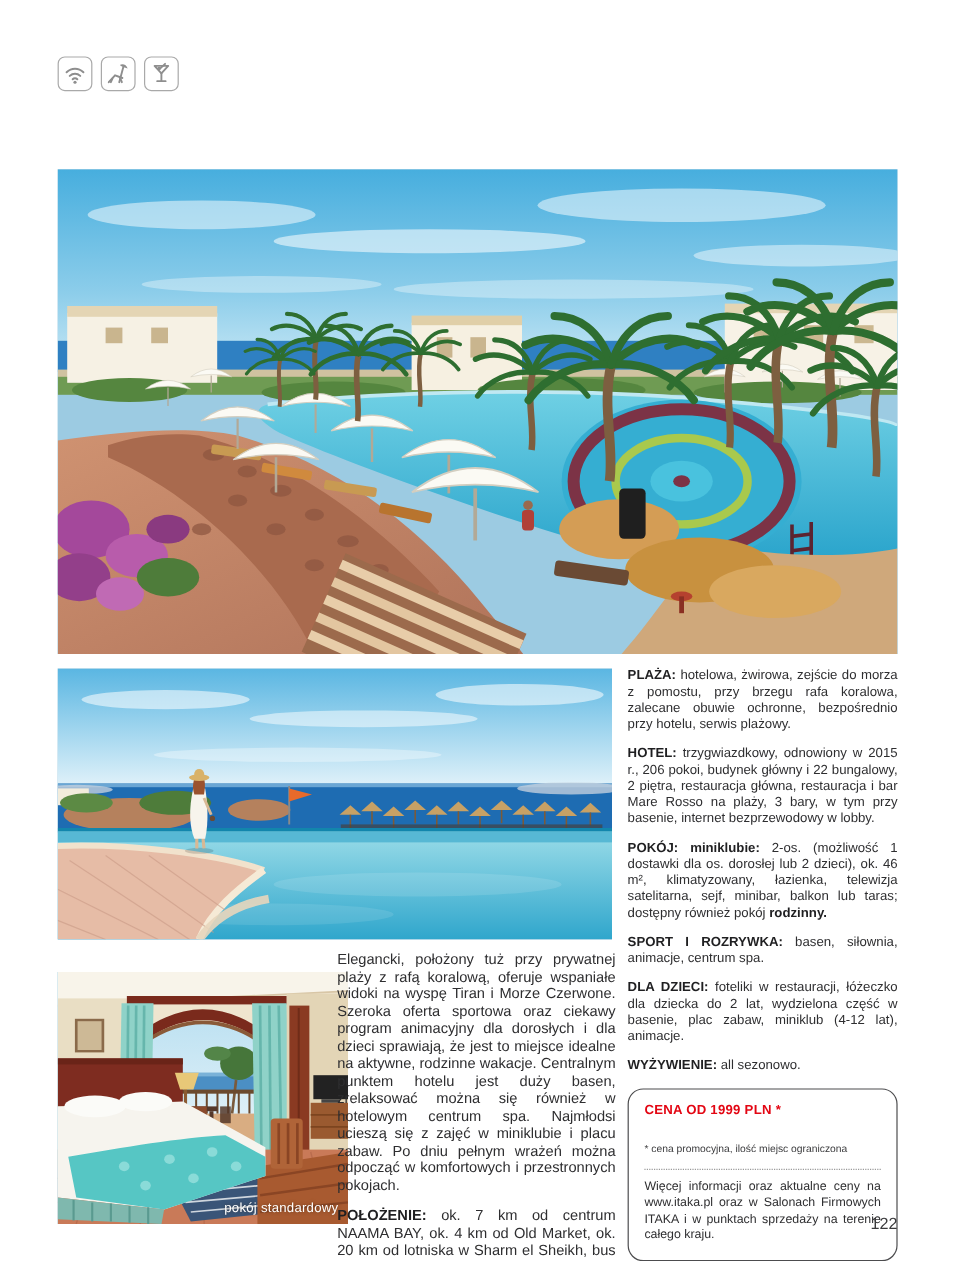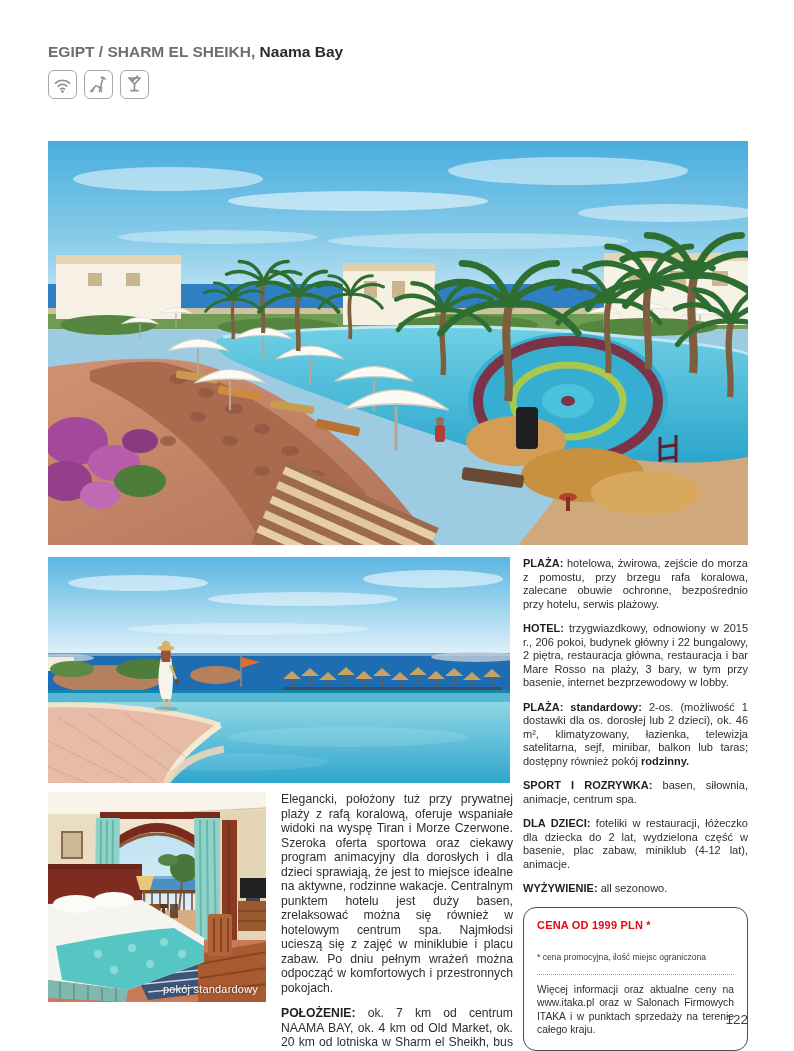--- a/index.html
+++ b/index.html
@@ -21,21 +21,21 @@
   .amenities{display:flex;gap:7px;margin-top:9px;}
   .amenity{width:27px;height:27px;border:1.6px solid #a9a9a9;border-radius:6px;
            display:flex;align-items:center;justify-content:center;background:#fff;}
   .amenity svg{display:block;}
 
   
   .photo{position:absolute;overflow:hidden;background:#9ccbe2;}
   .photo svg{display:block;width:100%;height:100%;}
   .photo-main{left:48px;top:141px;width:700px;height:404px;}
   .photo-mid{left:48px;top:557px;width:462px;height:226px;}
-  .photo-room{left:48px;top:792px;width:218px;height:210px;}
+  .photo-room{left:48px;top:810px;width:242px;height:210px;}
   .room-caption{position:absolute;right:8px;bottom:7px;color:#fff;font-size:11px;
                 text-shadow:0 0 3px rgba(60,40,20,.55);letter-spacing:.2px;}
 
   
   .desc-col{position:absolute;left:281px;top:792px;width:232px;
             font-size:12.2px;line-height:14.5px;text-align:justify;color:#2e2e30;}
   .desc-col p{margin:0;}
   .desc-col .location{margin-top:11px;}
   b.lbl{color:#1f1f21;}
 
@@ -56,24 +56,20 @@
               color:#4a4a4c;text-align:left;width:225px;}
 
   .page-number{position:absolute;right:46px;top:1012px;font-size:13.5px;color:#3a3a3c;}
 </style>
 </head>
 <body>
 
 <div class="page">
 
   <div class="header">
-    <div class="subtitle">
-      <span class="loc-main">EGIPT / SHARM EL SHEIKH,</span>
-      <span class="loc-area">Naama Bay</span>
-    </div>
     <div class="amenities">
       <span class="amenity">
         <svg width="21" height="21" viewBox="0 0 24 24" fill="none" stroke="#8e8e8e" stroke-width="1.9" stroke-linecap="round">
           <path d="M4 10.5 C8.6 6 15.4 6 20 10.5"></path>
           <path d="M7 14 C9.9 11.2 14.1 11.2 17 14"></path>
           <path d="M9.8 17.2 C11 16 13 16 14.2 17.2"></path>
           <circle cx="12" cy="20" r="1.5" fill="#8e8e8e" stroke="none"></circle>
         </svg>
       </span>
       <span class="amenity">
@@ -493,21 +489,21 @@
   </div>
 
   <div class="desc-col">
     <p>Elegancki, położony tuż przy prywatnej plaży z rafą koralową, oferuje wspaniałe widoki na wyspę Tiran i Morze Czerwone. Szeroka oferta sportowa oraz ciekawy program animacyjny dla dorosłych i dla dzieci sprawiają, że jest to miejsce idealne na aktywne, rodzinne wakacje. Centralnym punktem hotelu jest duży basen, zrelaksować można się również w hotelowym centrum spa. Najmłodsi ucieszą się z zajęć w miniklubie i placu zabaw. Po dniu pełnym wrażeń można odpocząć w komfortowych i przestronnych pokojach.</p>
     <p class="location"><b class="lbl">POŁOŻENIE:</b> <span>ok. 7 km od centrum NAAMA BAY, ok. 4 km od Old Market, ok. 20 km od lotniska w Sharm el Sheikh, bus hotelowy do Naama Bay.</span></p>
   </div>
 
   <div class="facts-col">
     <p class="fact"><b class="lbl">PLAŻA:</b> <span>hotelowa, żwirowa, zejście do morza z pomostu, przy brzegu rafa koralowa, zalecane obuwie ochronne, bezpośrednio przy hotelu, serwis plażowy.</span><b class="lbl"></b></p>
     <p class="fact"><b class="lbl">HOTEL:</b> <span>trzygwiazdkowy, odnowiony w 2015 r., 206 pokoi, budynek główny i 22 bungalowy, 2 piętra, restauracja główna, restauracja i bar Mare Rosso na plaży, 3 bary, w tym przy basenie, internet bezprzewodowy w lobby.</span><b class="lbl"></b></p>
-    <p class="fact"><b class="lbl">PLAŻA: standardowy:</b> <span>2-os. (możliwość 1 dostawki dla os. dorosłej lub 2 dzieci), ok. 46 m², klimatyzowany, łazienka, telewizja satelitarna, sejf, minibar, balkon lub taras; dostępny również pokój </span><b class="lbl">rodzinny.</b></p>
+    <p class="fact"><b class="lbl">POKÓJ: miniklubie:</b> <span>2-os. (możliwość 1 dostawki dla os. dorosłej lub 2 dzieci), ok. 46 m², klimatyzowany, łazienka, telewizja satelitarna, sejf, minibar, balkon lub taras; dostępny również pokój </span><b class="lbl">rodzinny.</b></p>
     <p class="fact"><b class="lbl">SPORT I ROZRYWKA:</b> <span>basen, siłownia, animacje, centrum spa.</span><b class="lbl"></b></p>
     <p class="fact"><b class="lbl">DLA DZIECI:</b> <span>foteliki w restauracji, łóżeczko dla dziecka do 2 lat, wydzielona część w basenie, plac zabaw, miniklub (4-12 lat), animacje.</span><b class="lbl"></b></p>
     <p class="fact"><b class="lbl">WYŻYWIENIE:</b> <span>all sezonowo.</span><b class="lbl"></b></p>
 
     <div class="price-box">
       <div class="price-title">CENA OD 1999 PLN *</div>
       <div class="price-note">* cena promocyjna, ilość miejsc ograniczona</div>
       <div class="dots"></div>
       <div class="price-info">Więcej informacji oraz aktualne ceny na www.itaka.pl oraz w Salonach Firmowych ITAKA i w punktach sprzedaży na terenie całego kraju.</div>
     </div>

